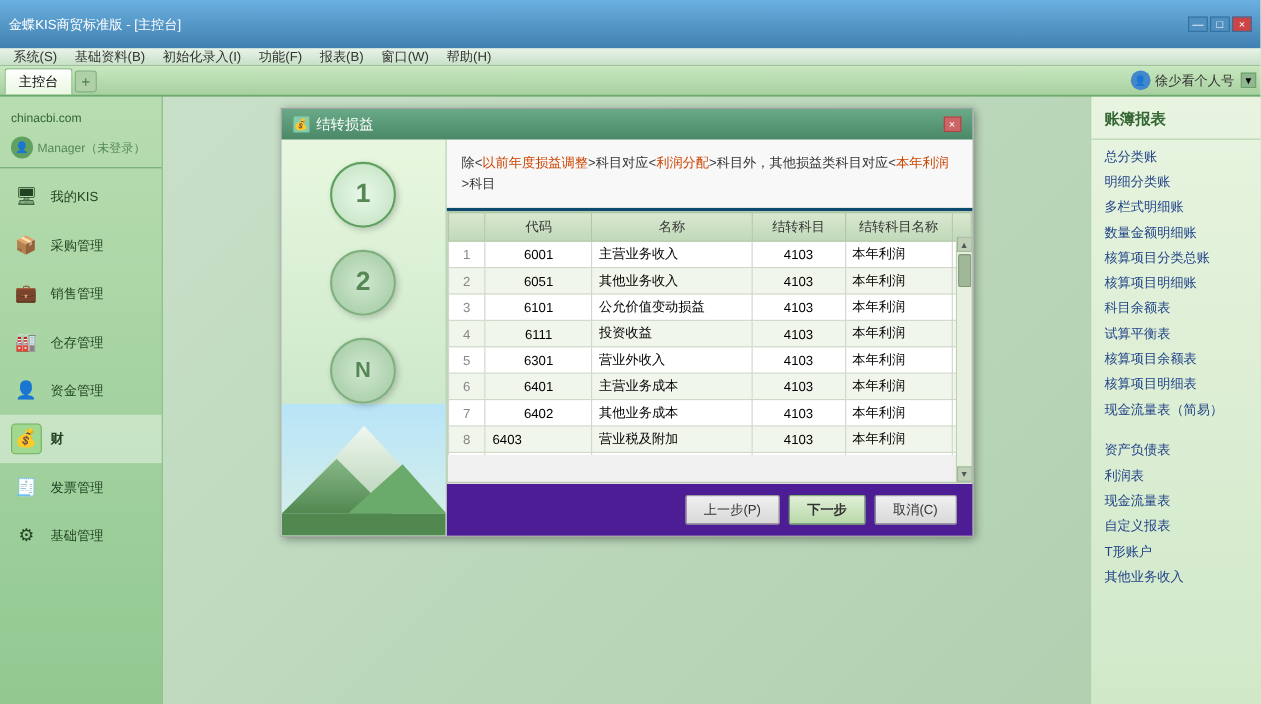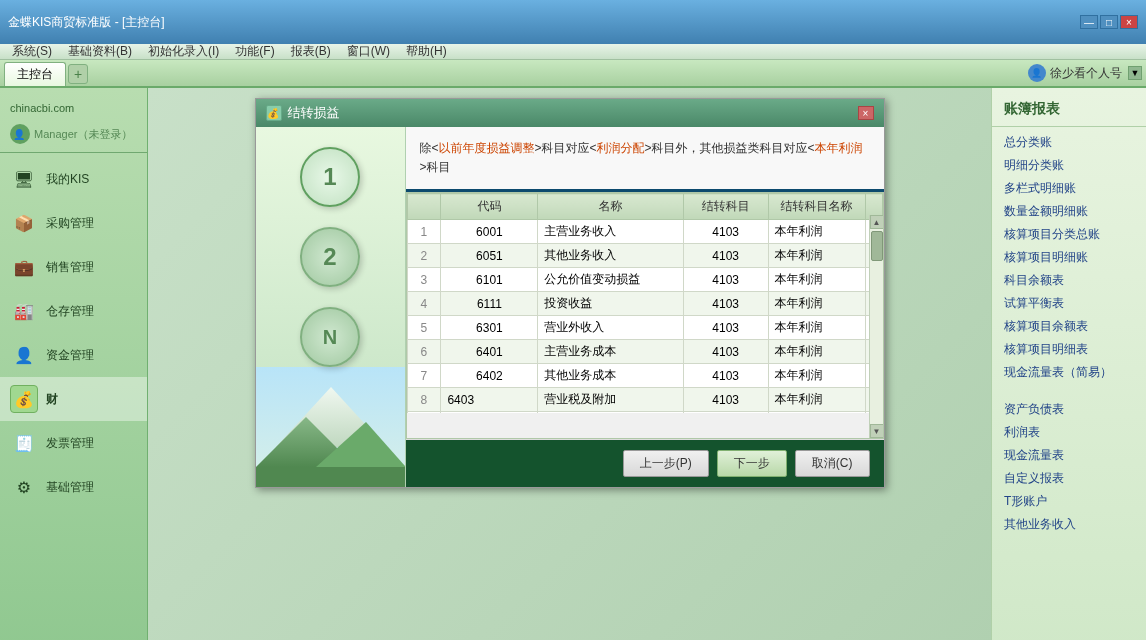--- a/index.html
+++ b/index.html
@@ -294,21 +294,21 @@
       border-radius: 2px;
     }
 
     
     .dialog-footer {
       padding: 10px 14px;
       display: flex;
       justify-content: flex-end;
       gap: 8px;
       border-top: 1px solid #ddd;
-      background: #14532d;
+      background: #4c1d95;
     }
     .btn {
       padding: 4px 16px;
       border: 1px solid #999;
       background: linear-gradient(to bottom, #f0f0f0, #d8d8d8);
       cursor: pointer;
       font-size: 12px;
       font-family: inherit;
       border-radius: 2px;
       color: #333;
@@ -582,21 +582,21 @@
               <div class="scroll-arrow">▲</div>
               <div style="flex:1; position:relative; overflow:hidden;">
                 <div class="scrollbar-thumb" style="margin-top:2px;"></div>
               </div>
               <div class="scroll-arrow">▼</div>
             </div>
           </div>
 
           <div class="dialog-footer">
             <button class="btn">上一步(P)</button>
-            <button class="btn" style="background:linear-gradient(to bottom,#e0f0d8,#b8d8a8); border-color:#80b070;">下一步</button>
+            <button class="btn" style="background:linear-gradient(to bottom,#e0f0d8,#b8d8a8); border-color:#80b070;font-weight:bold;">下一步</button>
             <button class="btn">取消(C)</button>
           </div>
         </div>
       </div>
     </div>
   </div>
 
   <div class="right-panel">
     <div class="right-panel-title">账簿报表</div>
     <div class="right-panel-section">

